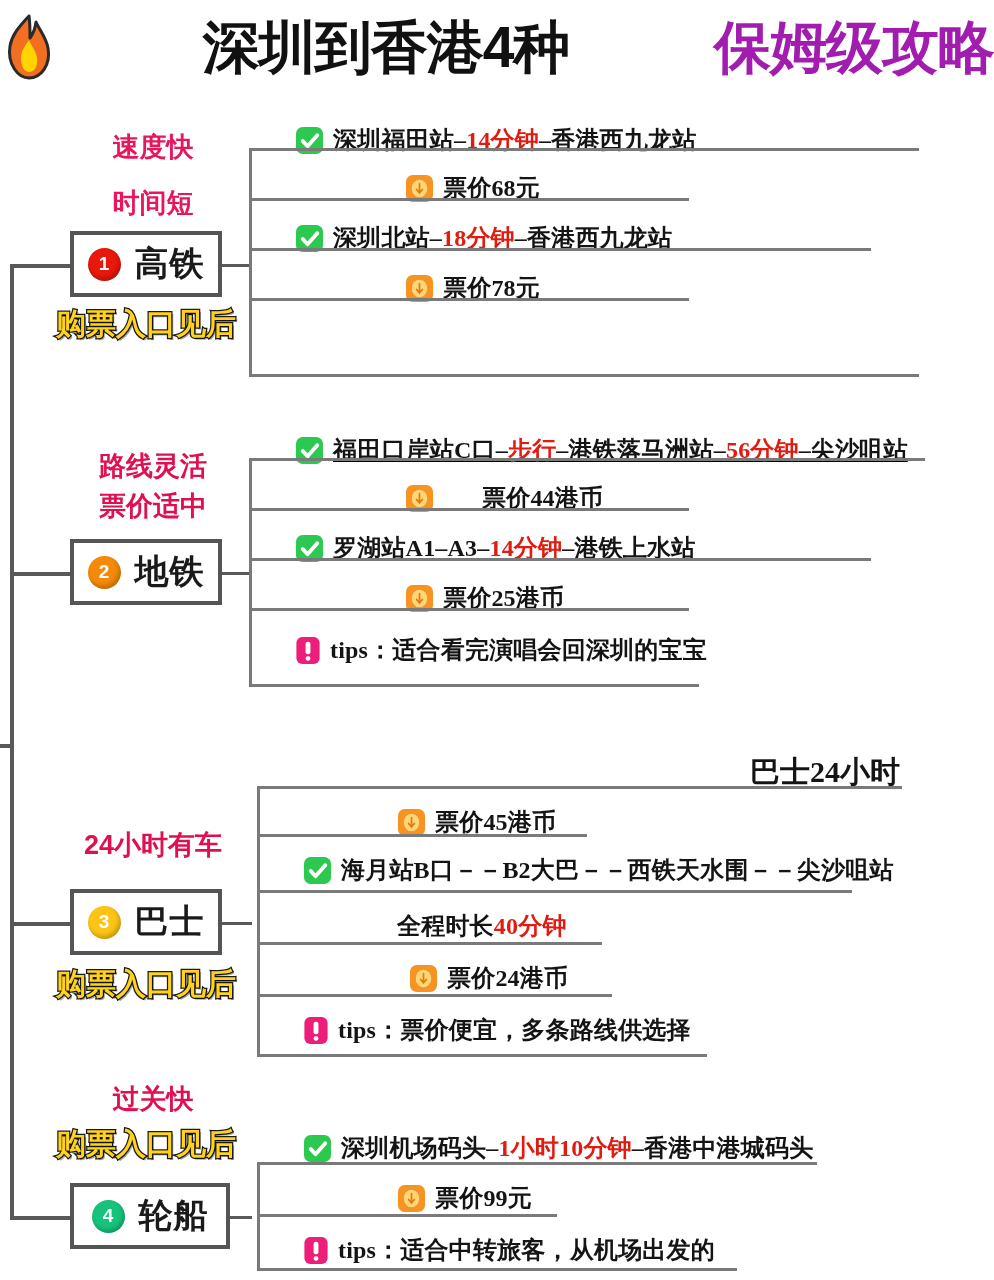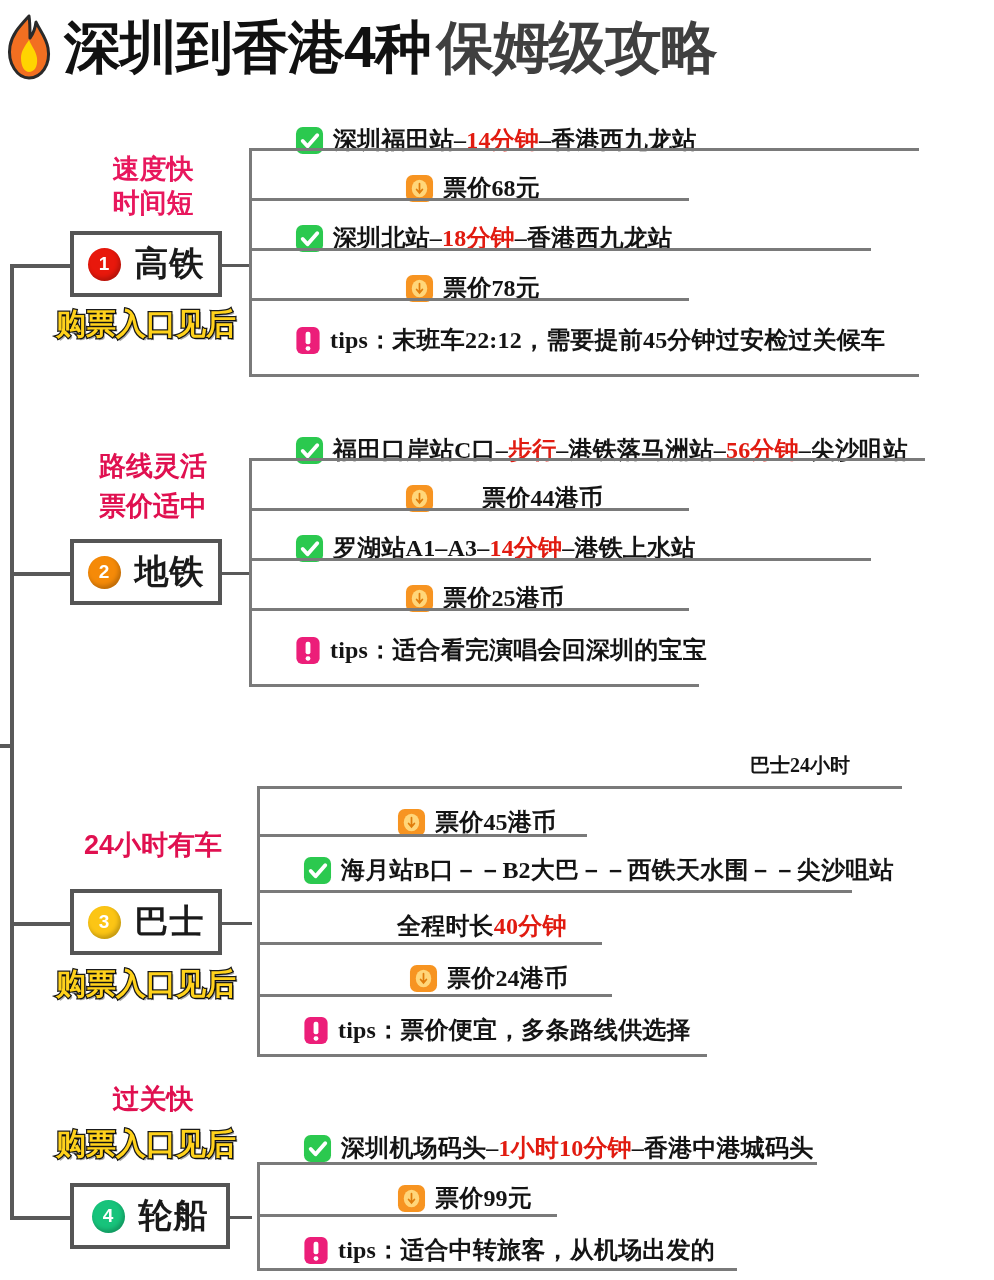--- a/index.html
+++ b/index.html
@@ -7,31 +7,31 @@
     width: 994px; height: 1280px;
     background: #ffffff;
     font-family: "Liberation Serif", "DejaVu Serif", serif;
     overflow: hidden;
   }
   #root { position: relative; width: 994px; height: 1280px; }
 
   
   .title-bar {
     position: absolute; left: 0; top: 14px; width: 994px;
-    display: flex; align-items: center; justify-content: flex-start;
+    display: flex; align-items: center; justify-content: space-between;
     gap: 6px;
   }
   .fire-icon { width: 58px; height: 66px; flex: 0 0 auto; }
   .title-text {
     font-family: "Liberation Sans", "DejaVu Sans", sans-serif;
     font-weight: bold; font-size: 57px; line-height: 66px;
     letter-spacing: -1px; white-space: nowrap;
   }
   .t-black { color: #111111; }
-  .t-red { color: #404040; }
+  .t-red { color: #a21caf; }
 
   
   .trunk {
     position: absolute; background: #595959;
   }
   .trunk-v { width: 4px; }
   .trunk-h { height: 4px; }
 
   
   .node-box {
@@ -97,21 +97,21 @@
 
   
   .ico { flex: 0 0 auto; display: block; }
   .ico-check { width: 29px; height: 29px; }
   .ico-coin  { width: 29px; height: 29px; }
   .ico-excl  { width: 26px; height: 29px; }
 
   .aside-note {
     position: absolute;
     font-family: "Liberation Serif", "DejaVu Serif", serif;
-    font-weight: bold; font-size: 20px; color: #141414;
+    font-weight: bold; font-size: 30px; color: #141414;
     white-space: nowrap;
   }
 </style>
 </head>
 <body>
 
 <div id="root">
 
   <div class="title-bar">
     <svg class="fire-icon" viewBox="0 0 58 66">
@@ -127,21 +127,21 @@
   <div class="trunk trunk-h" style="left:10px; top:572px; width:62px;"></div>
   <div class="trunk trunk-h" style="left:10px; top:922px; width:62px;"></div>
   <div class="trunk trunk-h" style="left:10px; top:1216px; width:62px;"></div>
   <div class="trunk trunk-h" style="left:0px; top:744px; width:12px;"></div>
 
   <div class="trunk trunk-h" style="left:220px; top:264px; width:32px; height:3px;"></div>
   <div class="trunk trunk-h" style="left:220px; top:572px; width:32px; height:3px;"></div>
   <div class="trunk trunk-h" style="left:220px; top:922px; width:32px; height:3px;"></div>
   <div class="trunk trunk-h" style="left:220px; top:1216px; width:32px; height:3px;"></div>
 
-  <div class="caption-red" style="left:38px; top:152px;">速度快</div>
+  <div class="caption-red" style="left:38px; top:130px;">速度快</div>
   <div class="caption-red" style="left:38px; top:186px;">时间短</div>
 
   <div class="node-box" style="left:70px; top:231px; width:152px; height:66px;">
     <span class="badge" style="background:#e8180c;">1</span>
     <span class="node-label">高铁</span>
   </div>
   <div class="caption-gold" style="left:31px; top:306px;">购票入口见后</div>
 
   <div class="branch" style="left:249px; top:148px; width:700px; height:230px;">
     <div class="branch-spine" style="height:228px;"></div>
@@ -174,89 +174,81 @@
     </div>
     <div class="row-underline" style="top:100px; width:622px;"></div>
 
     <div class="row-content" style="left:156px; top:124px;">
       <svg class="ico ico-coin" viewBox="0 0 30 30">
           <rect x="1" y="1" width="28" height="28" rx="7" fill="#f79421"></rect>
           <ellipse cx="15" cy="15" rx="8" ry="9" fill="#ffd67a"></ellipse>
           <path d="M15 10 L15 19 M12 16 L15 19.5 L18 16" stroke="#e07c0a" stroke-width="1.8" fill="none" stroke-linecap="round"></path>
         </svg>
       <span class="row-text">票价78元</span>
+    </div>
+    <div class="row-underline" style="top:150px; width:440px;"></div>
+
+    <div class="row-underline" style="top:226px; width:670px;"></div>
+  </div>
+
+  <div class="caption-red crimson" style="left:38px; top:449px;">路线灵活</div>
+  <div class="caption-red crimson" style="left:38px; top:489px;">票价适中</div>
+
+  <div class="node-box" style="left:70px; top:539px; width:152px; height:66px;">
+    <span class="badge" style="background:#f58a08;">2</span>
+    <span class="node-label">地铁</span>
+  </div>
+
+  <div class="branch" style="left:249px; top:458px; width:700px; height:230px;">
+    <div class="branch-spine" style="height:228px;"></div>
+
+    <div class="row-content" style="left:46px; top:-24px;text-decoration:underline;">
+      <svg class="ico ico-check" viewBox="0 0 30 30">
+          <rect x="1" y="1" width="28" height="28" rx="7" fill="#2bc94f"></rect>
+          <path d="M8 15.5 L13 21 L23 9.5" stroke="#fff" stroke-width="4" fill="none" stroke-linecap="round" stroke-linejoin="round"></path>
+        </svg>
+      <span class="row-text"><span>福田口岸站C口–</span><span class="hl">步行</span><span>–港铁落马洲站–</span><span class="hl">56分钟</span><span>–尖沙咀站</span></span>
+    </div>
+    <div class="row-underline" style="top:0px; width:676px;"></div>
+
+    <div class="row-content" style="left:156px; top:24px;gap:48px;">
+      <svg class="ico ico-coin" viewBox="0 0 30 30">
+          <rect x="1" y="1" width="28" height="28" rx="7" fill="#f79421"></rect>
+          <ellipse cx="15" cy="15" rx="8" ry="9" fill="#ffd67a"></ellipse>
+          <path d="M15 10 L15 19 M12 16 L15 19.5 L18 16" stroke="#e07c0a" stroke-width="1.8" fill="none" stroke-linecap="round"></path>
+        </svg>
+      <span class="row-text">票价44港币</span>
+    </div>
+    <div class="row-underline" style="top:50px; width:440px;"></div>
+
+    <div class="row-content" style="left:46px; top:74px;justify-content:flex-end;">
+      <svg class="ico ico-check" viewBox="0 0 30 30">
+          <rect x="1" y="1" width="28" height="28" rx="7" fill="#2bc94f"></rect>
+          <path d="M8 15.5 L13 21 L23 9.5" stroke="#fff" stroke-width="4" fill="none" stroke-linecap="round" stroke-linejoin="round"></path>
+        </svg>
+      <span class="row-text"><span>罗湖站A1–A3–</span><span class="hl">14分钟</span><span>–港铁上水站</span></span>
+    </div>
+    <div class="row-underline" style="top:100px; width:622px;"></div>
+
+    <div class="row-content" style="left:156px; top:124px;">
+      <svg class="ico ico-coin" viewBox="0 0 30 30">
+          <rect x="1" y="1" width="28" height="28" rx="7" fill="#f79421"></rect>
+          <ellipse cx="15" cy="15" rx="8" ry="9" fill="#ffd67a"></ellipse>
+          <path d="M15 10 L15 19 M12 16 L15 19.5 L18 16" stroke="#e07c0a" stroke-width="1.8" fill="none" stroke-linecap="round"></path>
+        </svg>
+      <span class="row-text">票价25港币</span>
     </div>
     <div class="row-underline" style="top:150px; width:440px;"></div>
 
     <div class="row-content" style="left:46px; top:176px;">
       <svg class="ico ico-excl" viewBox="0 0 26 30">
           <rect x="1" y="1" width="24" height="28" rx="6" fill="#ec1e79"></rect>
           <rect x="10.5" y="6" width="5" height="13" rx="2.2" fill="#fff"></rect>
           <rect x="10.5" y="21" width="5" height="4.6" rx="2.2" fill="#fff"></rect>
         </svg>
-      <span class="row-text">tips：末班车22:12，需要提前45分钟过安检过关候车</span>
-    </div>
-    <div class="row-underline" style="top:226px; width:670px;"></div>
-  </div>
-
-  <div class="caption-red crimson" style="left:38px; top:449px;">路线灵活</div>
-  <div class="caption-red crimson" style="left:38px; top:489px;">票价适中</div>
-
-  <div class="node-box" style="left:70px; top:539px; width:152px; height:66px;">
-    <span class="badge" style="background:#f58a08;">2</span>
-    <span class="node-label">地铁</span>
-  </div>
-
-  <div class="branch" style="left:249px; top:458px; width:700px; height:230px;">
-    <div class="branch-spine" style="height:228px;"></div>
-
-    <div class="row-content" style="left:46px; top:-24px;">
-      <svg class="ico ico-check" viewBox="0 0 30 30">
-          <rect x="1" y="1" width="28" height="28" rx="7" fill="#2bc94f"></rect>
-          <path d="M8 15.5 L13 21 L23 9.5" stroke="#fff" stroke-width="4" fill="none" stroke-linecap="round" stroke-linejoin="round"></path>
-        </svg>
-      <span class="row-text"><span>福田口岸站C口–</span><span class="hl">步行</span><span>–港铁落马洲站–</span><span class="hl">56分钟</span><span>–尖沙咀站</span></span>
-    </div>
-    <div class="row-underline" style="top:0px; width:676px;"></div>
-
-    <div class="row-content" style="left:156px; top:24px;gap:48px;">
-      <svg class="ico ico-coin" viewBox="0 0 30 30">
-          <rect x="1" y="1" width="28" height="28" rx="7" fill="#f79421"></rect>
-          <ellipse cx="15" cy="15" rx="8" ry="9" fill="#ffd67a"></ellipse>
-          <path d="M15 10 L15 19 M12 16 L15 19.5 L18 16" stroke="#e07c0a" stroke-width="1.8" fill="none" stroke-linecap="round"></path>
-        </svg>
-      <span class="row-text">票价44港币</span>
-    </div>
-    <div class="row-underline" style="top:50px; width:440px;"></div>
-
-    <div class="row-content" style="left:46px; top:74px;justify-content:flex-end;">
-      <svg class="ico ico-check" viewBox="0 0 30 30">
-          <rect x="1" y="1" width="28" height="28" rx="7" fill="#2bc94f"></rect>
-          <path d="M8 15.5 L13 21 L23 9.5" stroke="#fff" stroke-width="4" fill="none" stroke-linecap="round" stroke-linejoin="round"></path>
-        </svg>
-      <span class="row-text"><span>罗湖站A1–A3–</span><span class="hl">14分钟</span><span>–港铁上水站</span></span>
-    </div>
-    <div class="row-underline" style="top:100px; width:622px;"></div>
-
-    <div class="row-content" style="left:156px; top:124px;">
-      <svg class="ico ico-coin" viewBox="0 0 30 30">
-          <rect x="1" y="1" width="28" height="28" rx="7" fill="#f79421"></rect>
-          <ellipse cx="15" cy="15" rx="8" ry="9" fill="#ffd67a"></ellipse>
-          <path d="M15 10 L15 19 M12 16 L15 19.5 L18 16" stroke="#e07c0a" stroke-width="1.8" fill="none" stroke-linecap="round"></path>
-        </svg>
-      <span class="row-text">票价25港币</span>
-    </div>
-    <div class="row-underline" style="top:150px; width:440px;"></div>
-
-    <div class="row-content" style="left:46px; top:176px;">
-      <svg class="ico ico-excl" viewBox="0 0 26 30">
-          <rect x="1" y="1" width="24" height="28" rx="6" fill="#ec1e79"></rect>
-          <rect x="10.5" y="6" width="5" height="13" rx="2.2" fill="#fff"></rect>
-          <rect x="10.5" y="21" width="5" height="4.6" rx="2.2" fill="#fff"></rect>
-        </svg>
       <span class="row-text">tips：适合看完演唱会回深圳的宝宝</span>
     </div>
     <div class="row-underline" style="top:226px; width:450px;"></div>
   </div>
 
   <div class="caption-red crimson" style="left:38px; top:828px;">24小时有车</div>
 
   <div class="node-box" style="left:70px; top:889px; width:152px; height:66px;">
     <span class="badge" style="background:#fcc515;">3</span>
     <span class="node-label">巴士</span>

